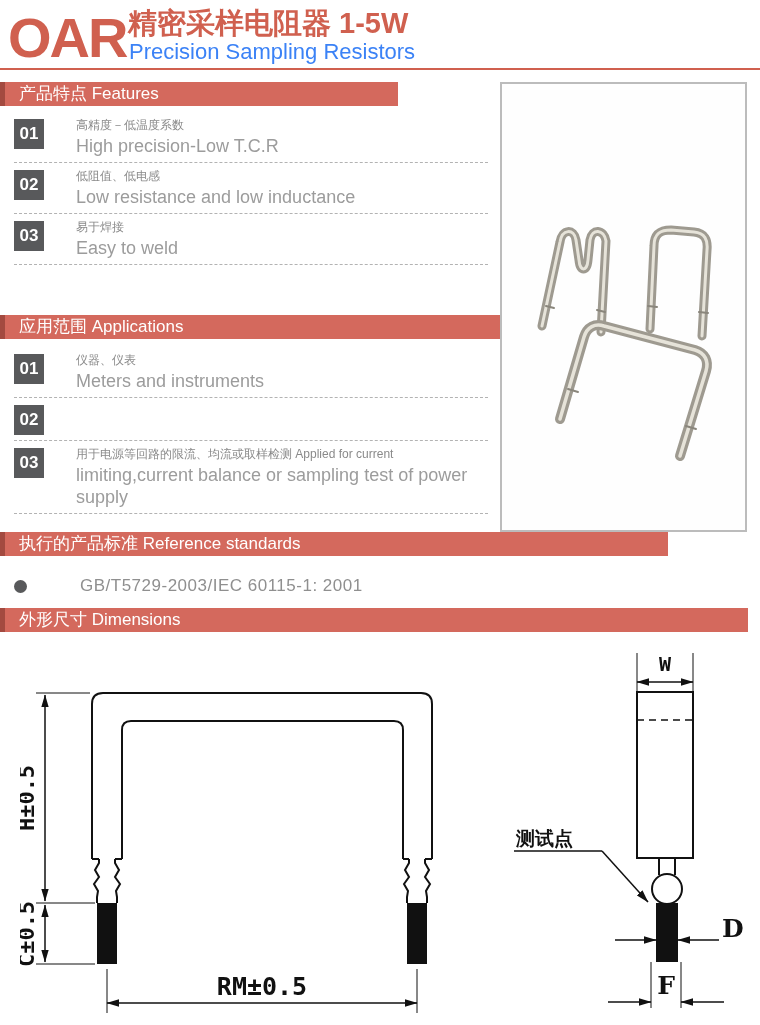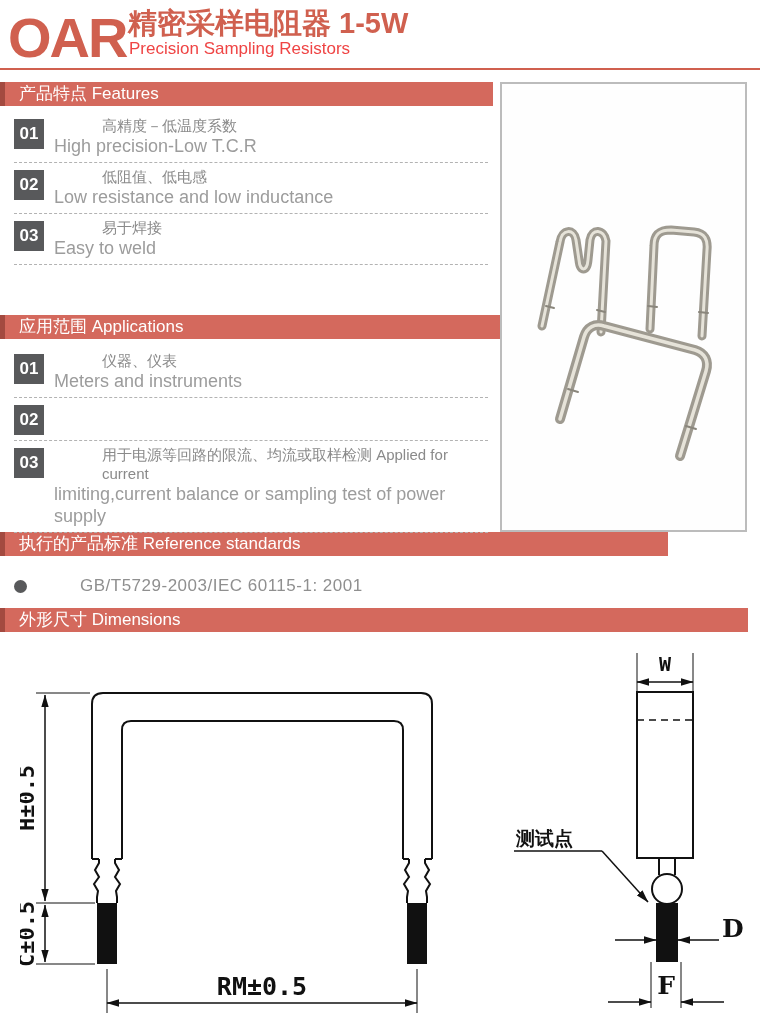--- a/index.html
+++ b/index.html
@@ -10,48 +10,48 @@
   
   .logo {
     position:absolute; left:8px; top:10px; font-size:56px; font-weight:bold;
     color:#d0604f; line-height:1; letter-spacing:-2px;
   }
   .title-zh {
     position:absolute; left:128px; top:8px; font-size:29px; font-weight:bold;
     color:#d0604f; line-height:1.1; white-space:nowrap;
   }
   .title-en {
-    position:absolute; left:129px; top:39px; font-size:17px; color:#ef4444;
+    position:absolute; left:129px; top:39px; font-size:22px; color:#3b82f6;
     white-space:nowrap;
   }
   .header-line { position:absolute; left:0; top:68px; width:760px; height:2px; background:#d0604f; }
 
   
   .banner {
     position:absolute; left:0; height:24px; background:#d4695d;
     border-left:5px solid #a34a40; box-sizing:border-box;
     color:#ffffff; font-size:17px; line-height:24px; padding-left:14px;
     white-space:nowrap;
   }
-  .banner.features   { top:82px;  width:493px; }
+  .banner.features   { top:82px;  width:398px; }
   .banner.applications { top:315px; width:510px; }
   .banner.standards  { top:532px; width:668px; }
   .banner.dimensions { top:608px; width:748px; }
 
   
   .items { position:absolute; left:14px; width:474px; }
   .items.features-list { top:112px; }
   .items.applications-list { top:347px; }
   .item { display:flex; align-items:flex-start; padding:4px 0 5px; border-bottom:1px dashed #b3b3b3; }
   .item .num {
     width:30px; height:30px; background:#58595b; color:#ffffff; flex:none;
     font-size:17px; font-weight:bold; display:flex; align-items:center; justify-content:center;
-    margin-right:10px; margin-top:3px;
-  }
-  .item .zh { font-size:15px; color:#8a8a8a; line-height:19px;margin-left:48px; }
+    margin-right:32px; margin-top:3px;
+  }
+  .item .zh { font-size:12px; color:#8a8a8a; line-height:19px; }
   .item .en { font-size:18px; color:#9c9c9c; line-height:22px; }
 
   
   .std-row { position:absolute; left:14px; top:576px; display:flex; align-items:center;gap:38px; }
   .std-dot { width:13px; height:13px; border-radius:50%; background:#58595b; margin-right:15px; }
   .std-text { font-size:17px; color:#8f8f8f; letter-spacing:0.5px; }
 
   
   .photo-box {
     position:absolute; left:500px; top:82px; width:247px; height:450px;

